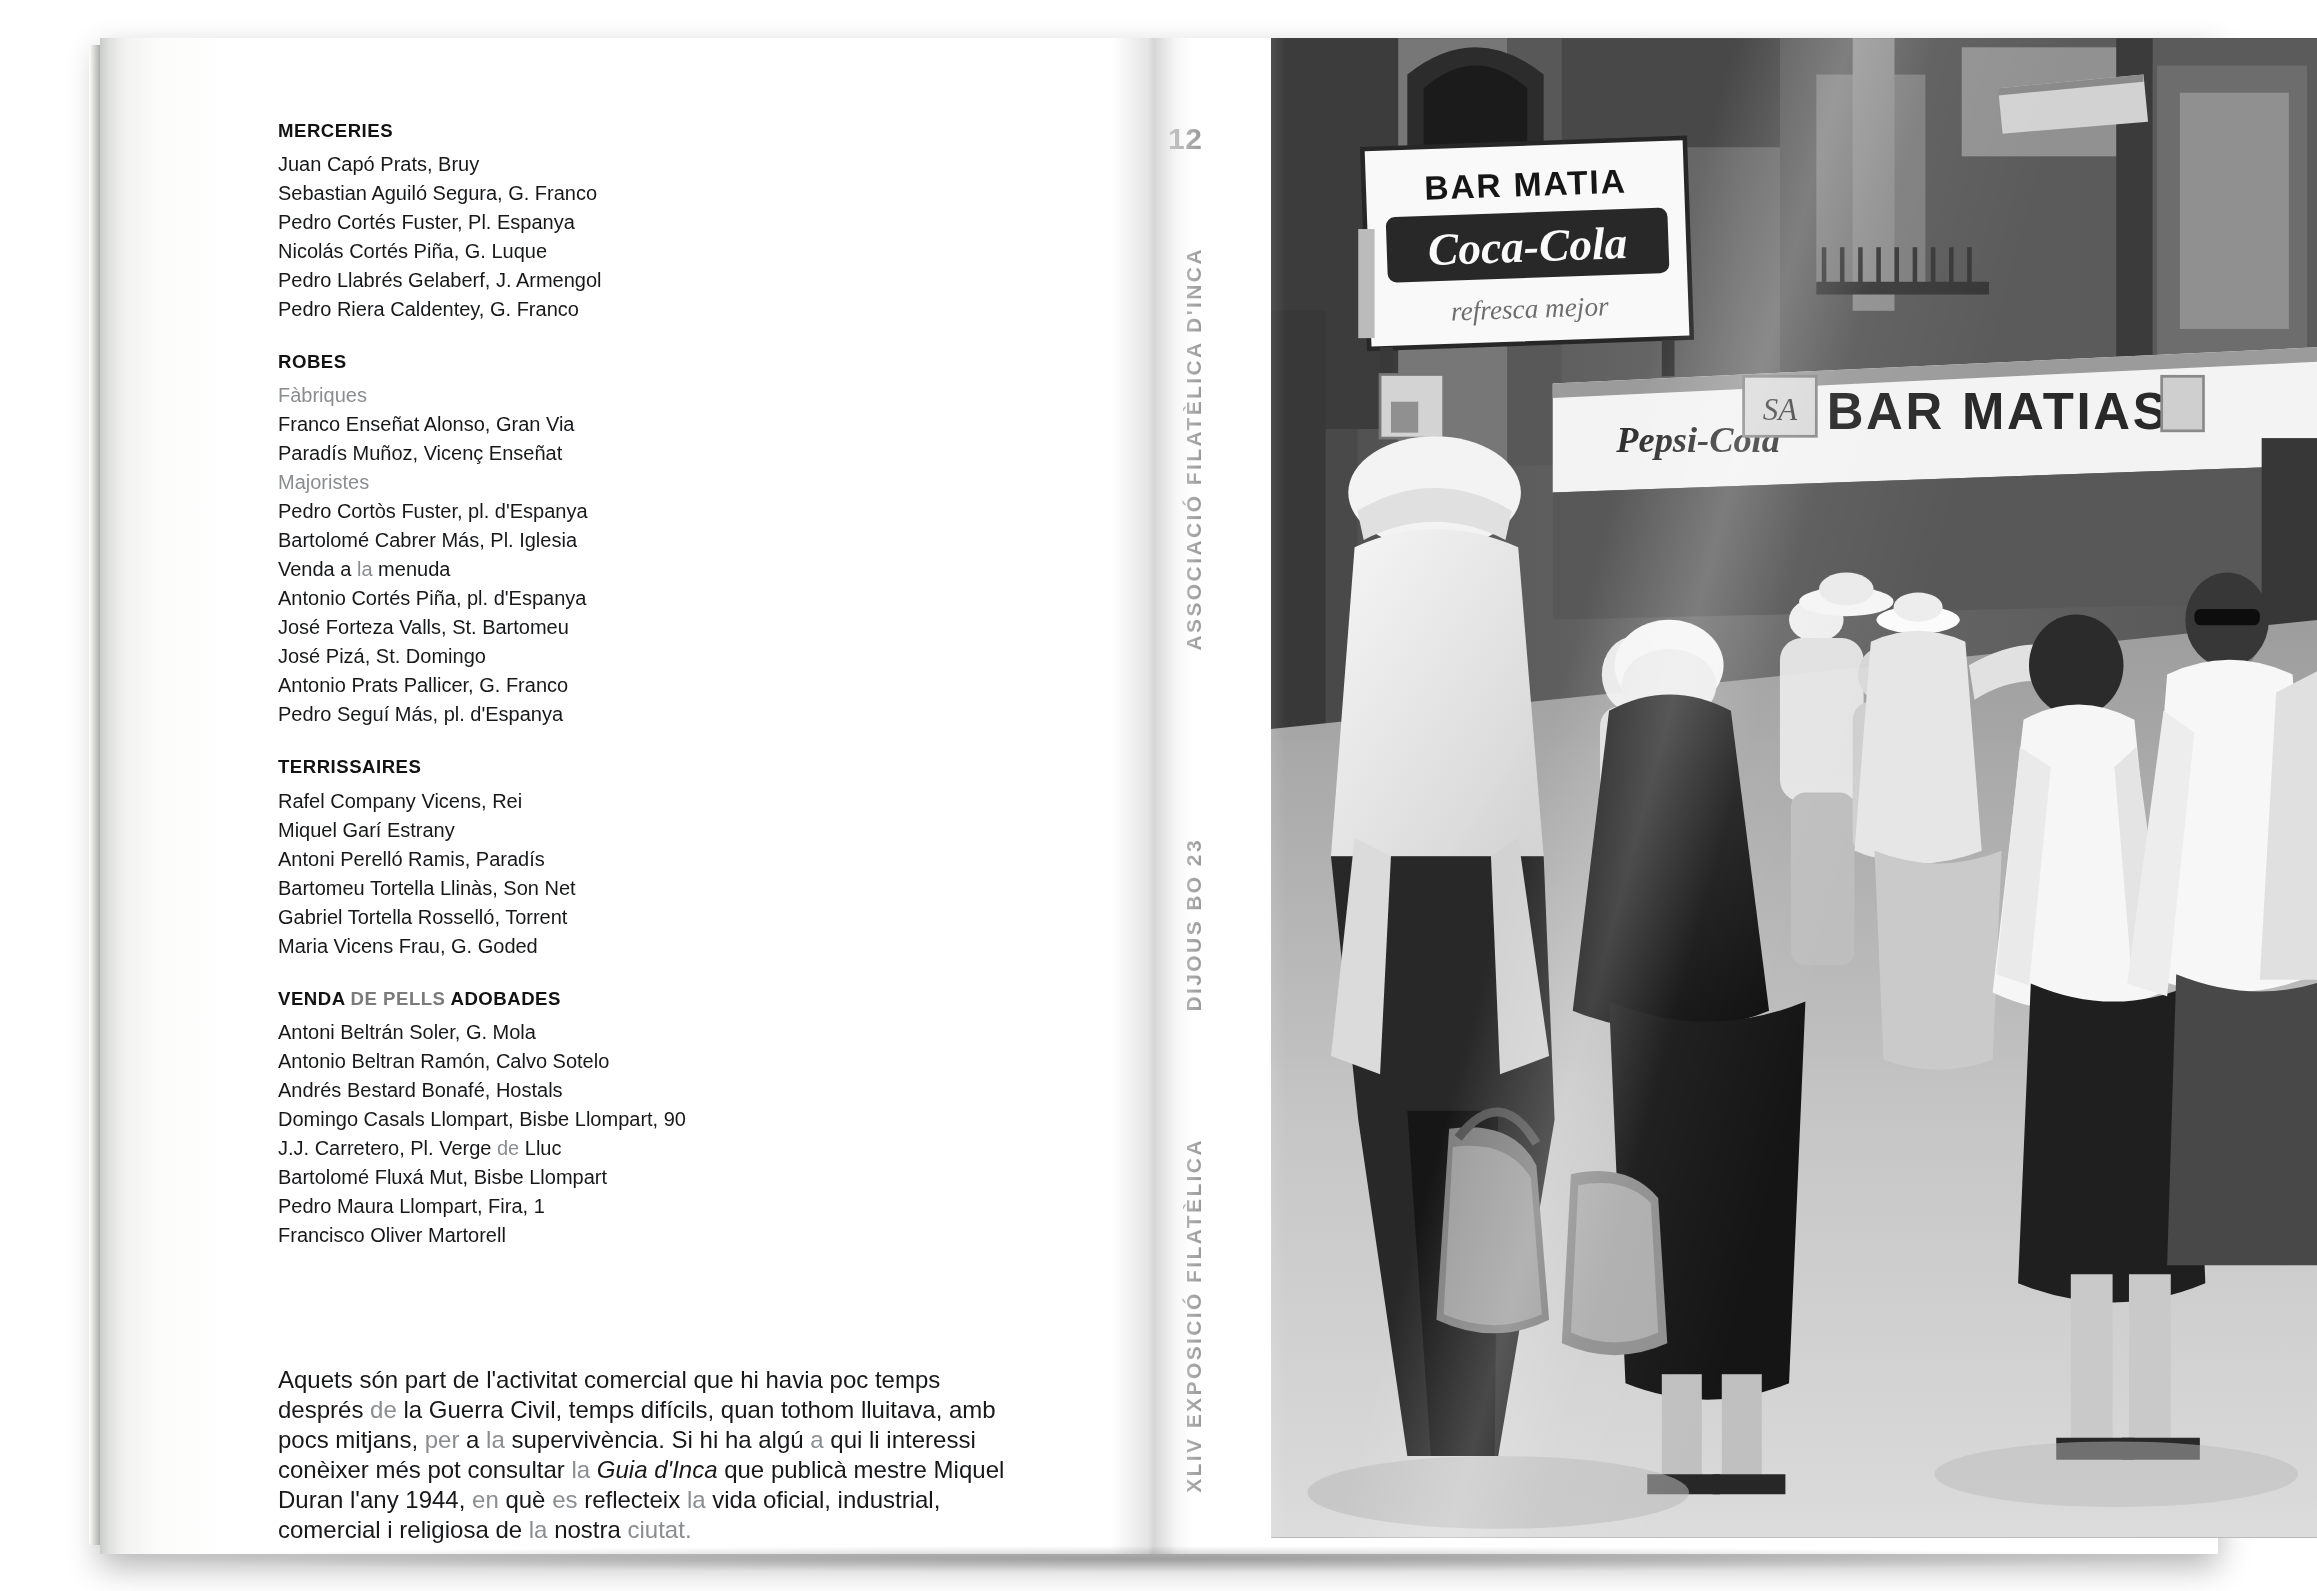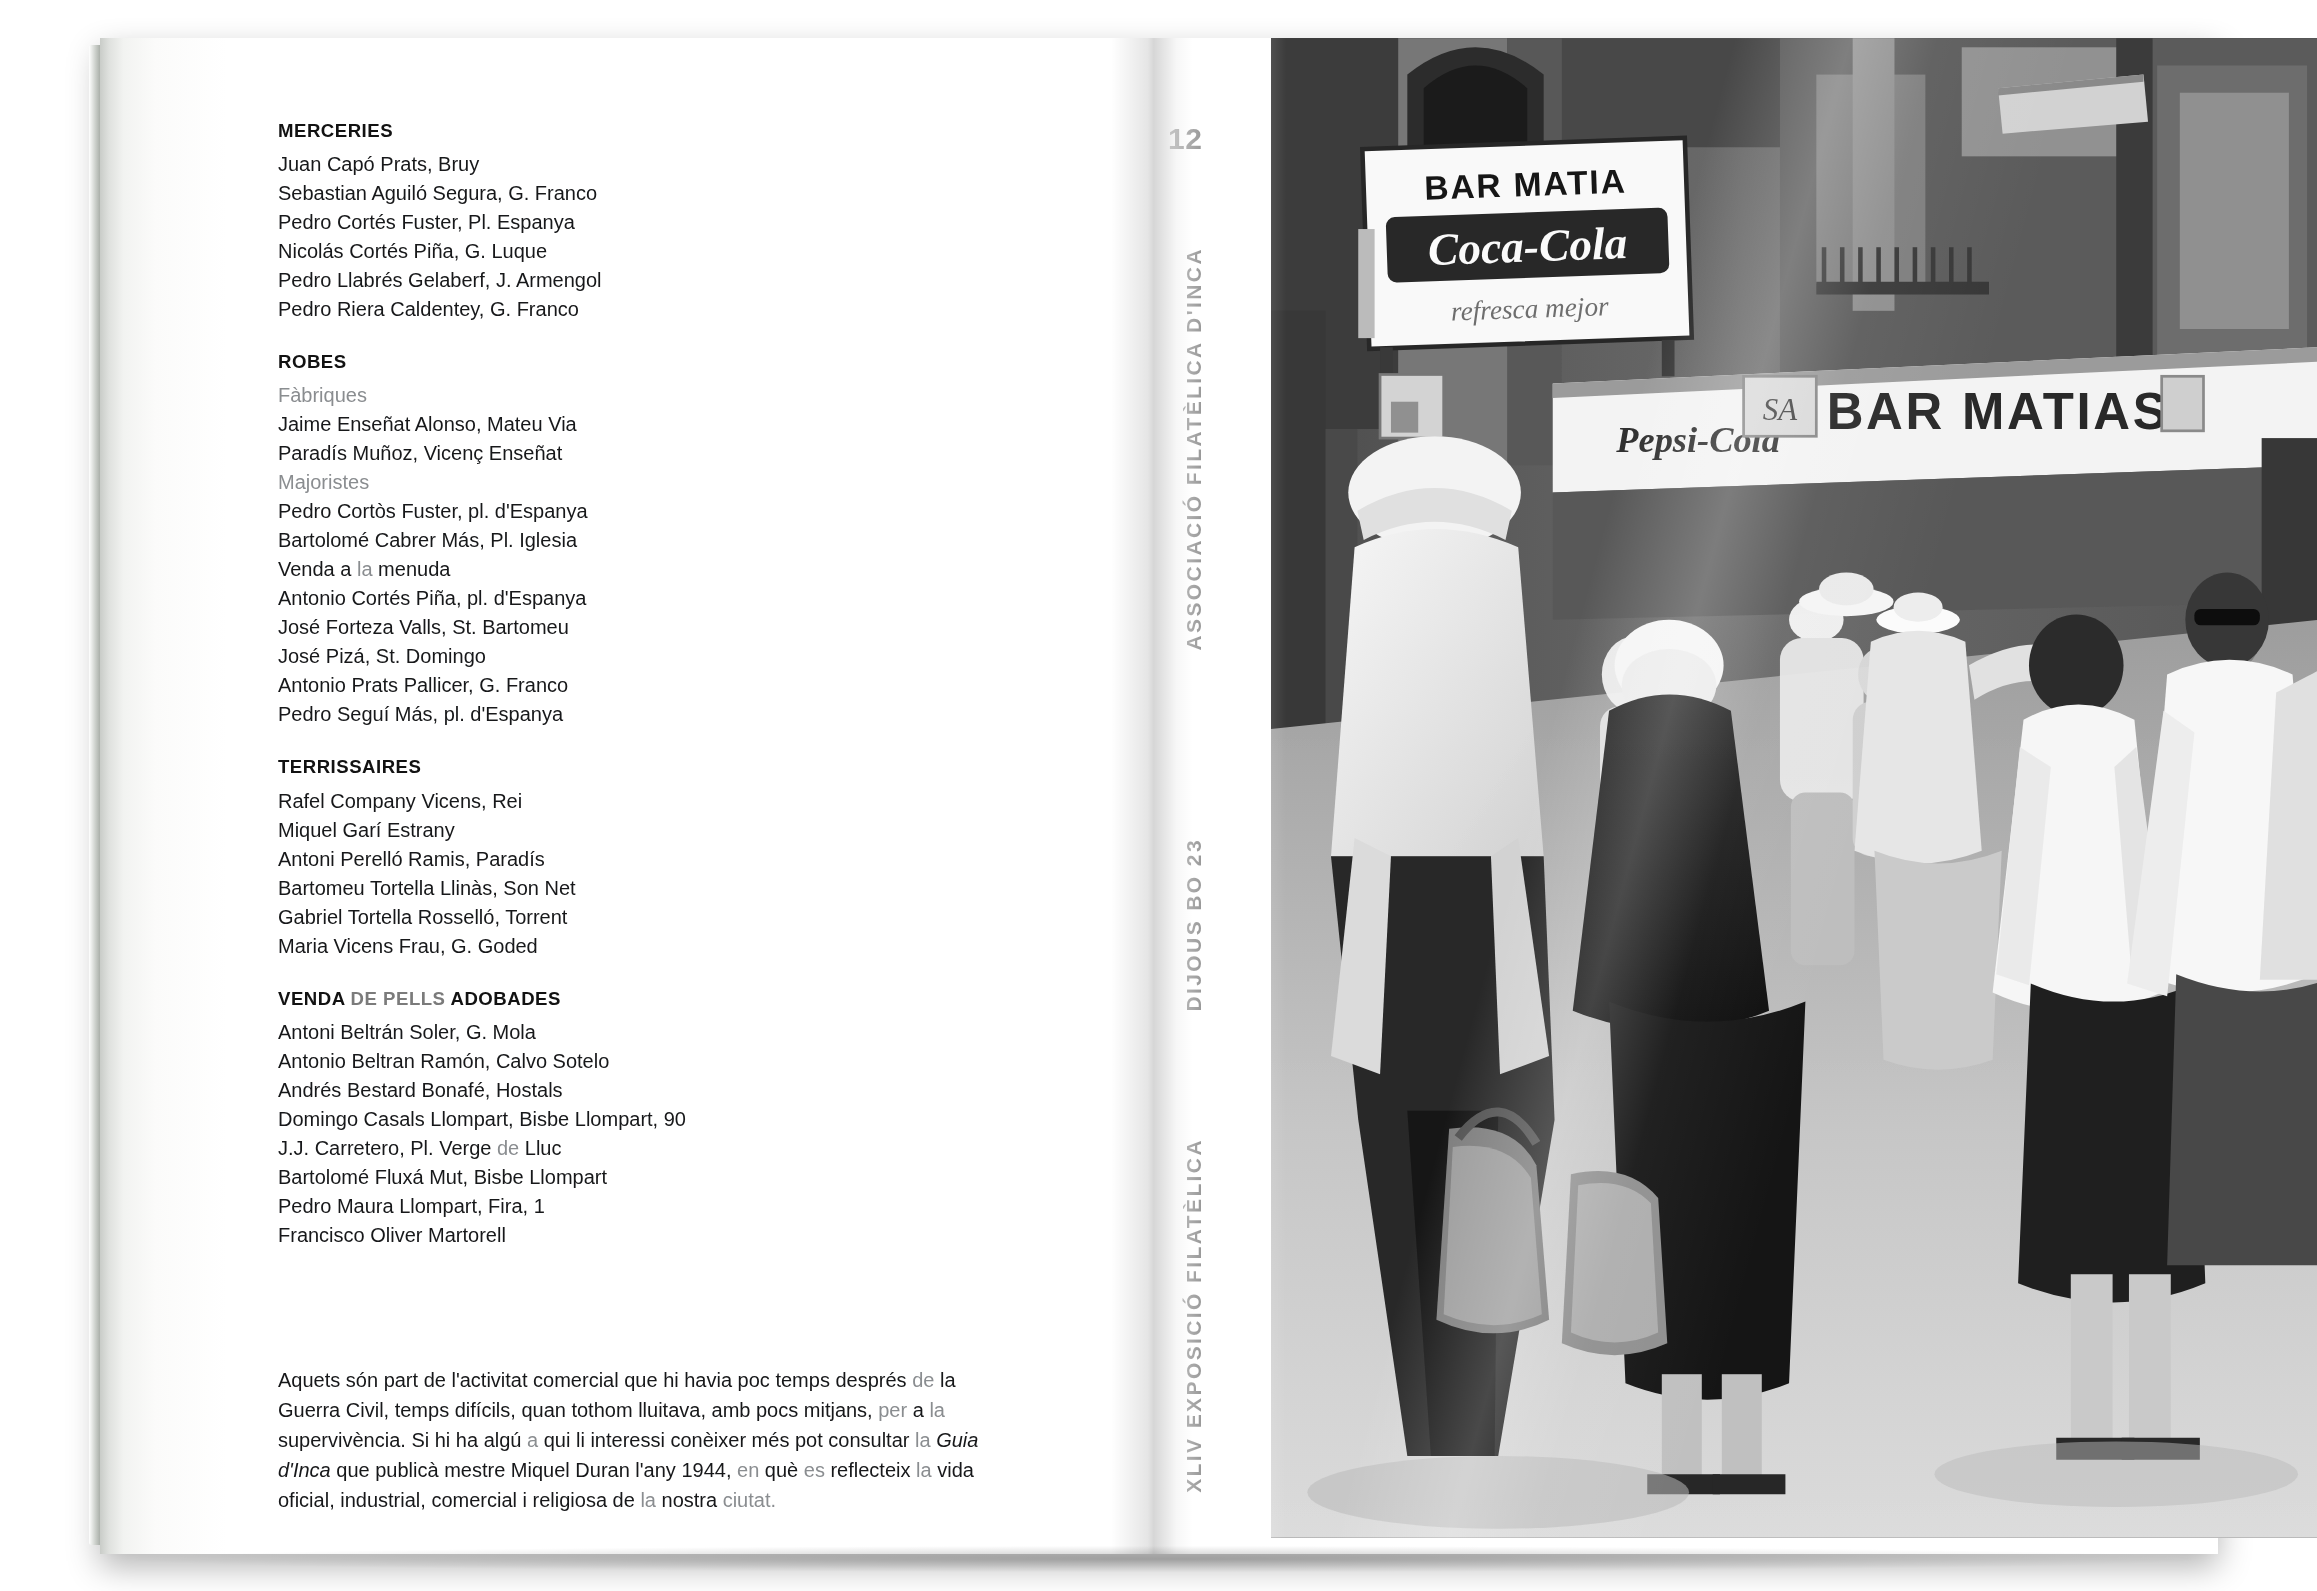--- a/index.html
+++ b/index.html
@@ -101,21 +101,21 @@
 
   .block { margin-bottom: 27px; }
   .block:last-of-type { margin-bottom: 8px; }
 
   
   .bottom-para {
     position: absolute;
     left: 178px;
     top: 1327px;
     width: 736px;
-    font-size: 20px;
+    font-size: 24px;
     line-height: 30px;
     color: #17181a;
     text-align: left;
   }
   .bottom-para .dim { color: #8a8d90; }
   .bottom-para i { font-style: italic; }
 
   
   .folio {
     position: absolute;
@@ -217,21 +217,21 @@
           <div class="entry">Sebastian Aguiló Segura, G. Franco</div>
           <div class="entry">Pedro Cortés Fuster, Pl. Espanya</div>
           <div class="entry">Nicolás Cortés Piña, G. Luque</div>
           <div class="entry">Pedro Llabrés Gelaberf, J. Armengol</div>
           <div class="entry">Pedro Riera Caldentey, G. Franco</div>
         </div>
 
         <div class="block">
           <div class="sec-title">ROBES</div>
           <div class="entry"><span class="dim">Fàbriques</span></div>
-          <div class="entry">Jaime Enseñat Alonso, Mateu Via</div>
+          <div class="entry">Franco Enseñat Alonso, Gran Via</div>
           <div class="entry">Paradís Muñoz, Vicenç Enseñat</div>
           <div class="entry"><span class="dim">Majoristes</span></div>
           <div class="entry">Pedro Cortòs Fuster, pl. d'Espanya</div>
           <div class="entry">Bartolomé Cabrer Más, Pl. Iglesia</div>
           <div class="entry">Venda a <span class="dim">la</span> menuda</div>
           <div class="entry">Antonio Cortés Piña, pl. d'Espanya</div>
           <div class="entry">José Forteza Valls, St. Bartomeu</div>
           <div class="entry">José Pizá, St. Domingo</div>
           <div class="entry">Antonio Prats Pallicer, G. Franco</div>
           <div class="entry">Pedro Seguí Más, pl. d'Espanya</div>

